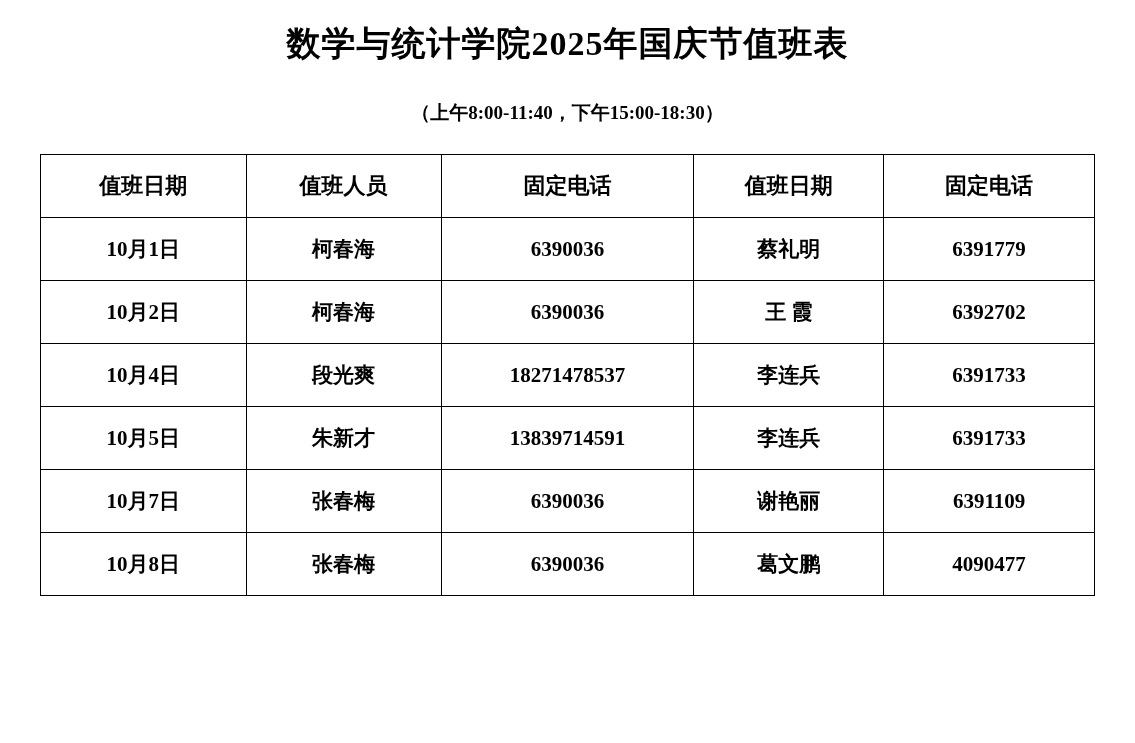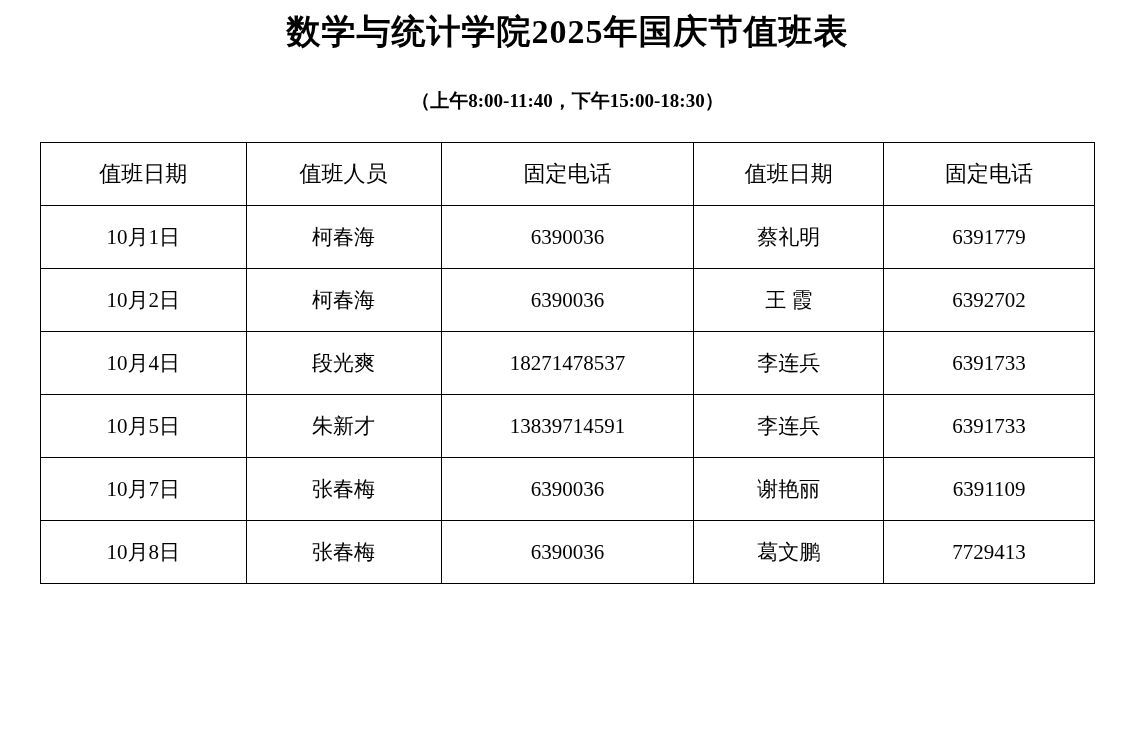--- a/index.html
+++ b/index.html
@@ -18,21 +18,21 @@
     width: 1135px;
     height: 743px;
     position: relative;
     box-sizing: border-box;
   }
   .doc-title {
     text-align: center;
     font-size: 34px;
     font-weight: bold;
     letter-spacing: 1px;
-    margin-top: 10px;
+    margin-top: 22px;
     line-height: 1.3;
   }
   .doc-subtitle {
     text-align: center;
     font-size: 19px;
     font-weight: bold;
     margin-top: 34px;
     letter-spacing: 0px;
   }
   .table-wrap {
@@ -44,21 +44,21 @@
     width: 100%;
     table-layout: fixed;
   }
   table.duty-table th,
   table.duty-table td {
     border: 1.5px solid #000000;
     text-align: center;
     vertical-align: middle;
     height: 62px;
     font-size: 21px;
-    font-weight: normal;
+    font-weight: bold;
     padding: 0 4px;
   }
   table.duty-table th {
     font-size: 22px;
   }
   col.c0 { width: 19.5%; }
   col.c1 { width: 18.5%; }
   col.c2 { width: 24%; }
   col.c3 { width: 18%; }
   col.c4 { width: 20%; }
@@ -123,19 +123,19 @@
           <td>张春梅</td>
           <td>6390036</td>
           <td>谢艳丽</td>
           <td>6391109</td>
         </tr>
         <tr>
           <td>10月8日</td>
           <td>张春梅</td>
           <td>6390036</td>
           <td>葛文鹏</td>
-          <td>7729413</td>
+          <td>4090477</td>
         </tr>
       </tbody>
     </table>
   </div>
 
 </div>
 
 </body></html>

